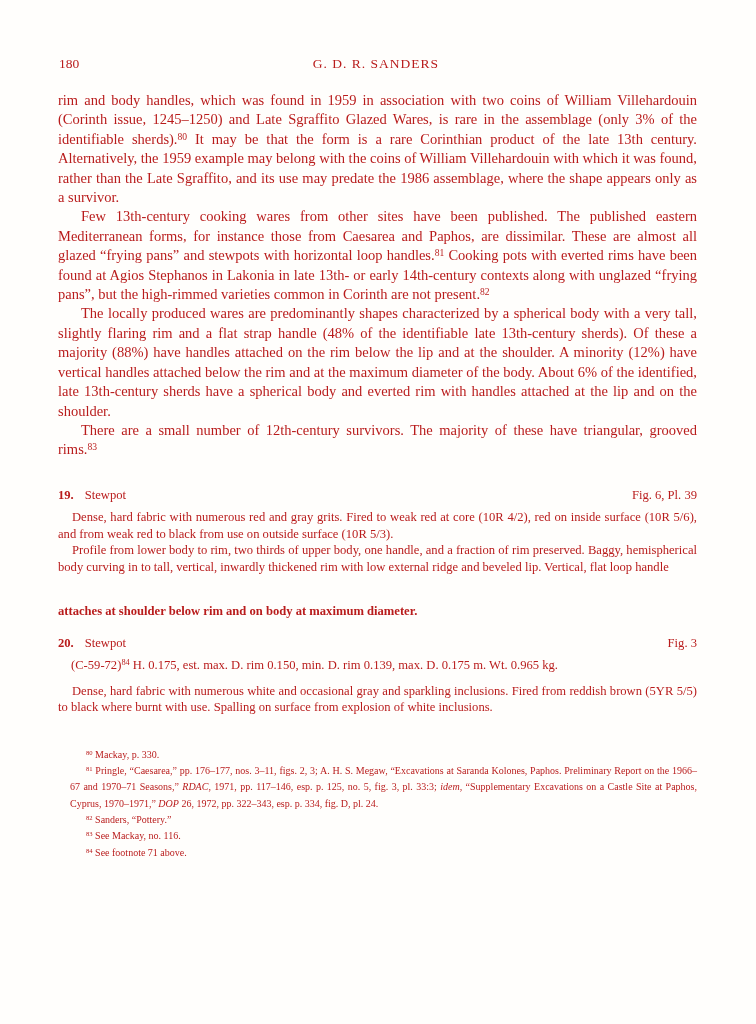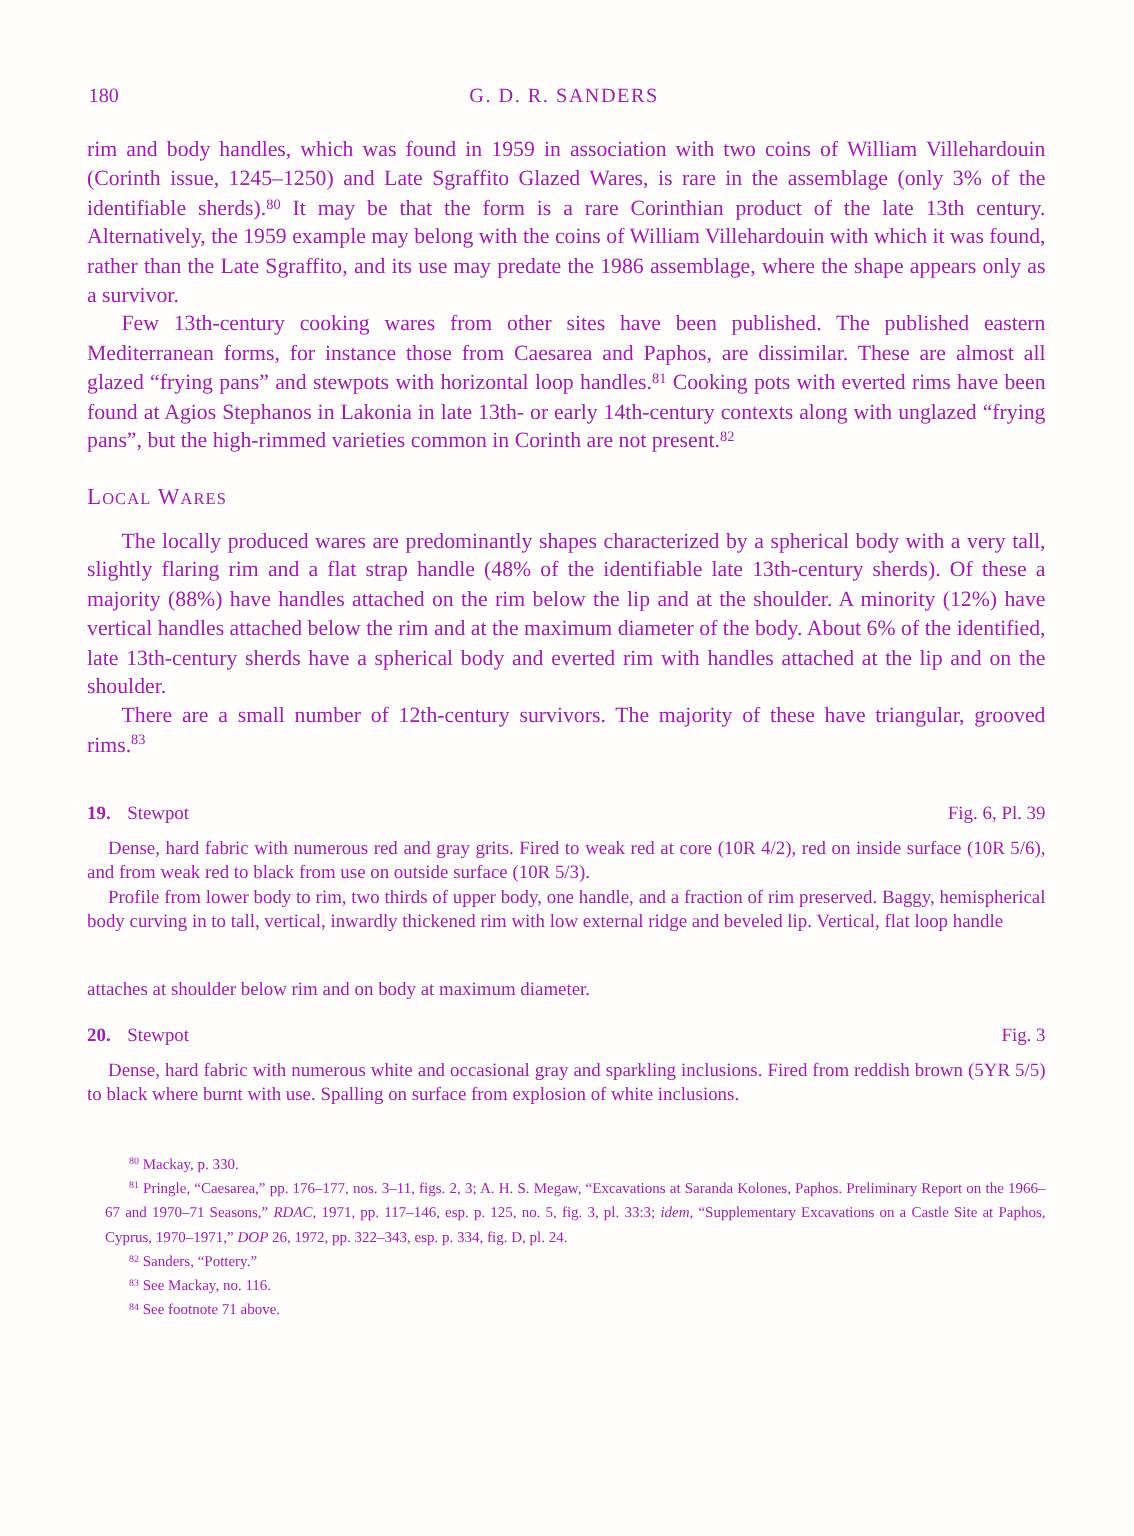--- a/index.html
+++ b/index.html
@@ -1,21 +1,21 @@
 <!DOCTYPE html>
 <html><head>
 <meta charset="utf-8">
 <style>
   html, body { margin: 0; padding: 0; background: #ffffff; }
   .page {
     width: 756px;
     height: 1024px;
     box-sizing: border-box;
     background: #fffefc;
-    color: #a21caf;
+    color: #b91c1c;
     font-family: "Liberation Serif", "DejaVu Serif", serif;
     padding: 56px 59px 0 58px;
     position: relative;
     overflow: hidden;
   }
   
   .page-header {
     position: relative;
     height: 18px;
     font-size: 13.5px;
@@ -62,21 +62,21 @@
   .catalog-col { flex: 1 1 0; min-width: 0; }
   .cat-head {
     display: flex;
     justify-content: space-between;
     align-items: baseline;
     margin-bottom: 6px;
   }
   .cat-num { font-weight: bold; margin-right: 11px; }
   .cat-id { margin: 0 0 9px 13px; }
   .cat-para { margin: 0; text-indent: 14px; }
-  .cat-para.no-indent { text-indent: 0; }
+  .cat-para.no-indent { text-indent: 0; font-weight: bold; }
   .entry-gap { margin-top: 15px; }
   
   .footnotes {
     margin-top: 31px;
     font-size: 10px;
     line-height: 16.3px;
     text-align: justify;
     margin-left: 12px;
   }
   .footnote { margin: 0; text-indent: 16px; }
@@ -88,21 +88,20 @@
 
   <header class="page-header">
     <span class="page-number">180</span>
     <span class="running-head">G. D. R. SANDERS</span>
   </header>
 
   <main class="body-text">
     <p><span>rim and body handles, which was found in 1959 in association with two coins of William Villehardouin (Corinth issue, 1245–1250) and Late Sgraffito Glazed Wares, is rare in the assemblage (only 3% of the identifiable sherds).</span><sup>80</sup><span> It may be that the form is a rare Corinthian product of the late 13th century. Alternatively, the 1959 example may belong with the coins of William Villehardouin with which it was found, rather than the Late Sgraffito, and its use may predate the 1986 assemblage, where the shape appears only as a survivor.</span></p>
     <p class="indent"><span>Few 13th-century cooking wares from other sites have been published. The published eastern Mediterranean forms, for instance those from Caesarea and Paphos, are dissimilar. These are almost all glazed “frying pans” and stewpots with horizontal loop handles.</span><sup>81</sup><span> Cooking pots with everted rims have been found at Agios Stephanos in Lakonia in late 13th- or early 14th-century contexts along with unglazed “frying pans”, but the high-rimmed varieties common in Corinth are not present.</span><sup>82</sup></p>
 
-    <h2 class="section-heading">Local Wares</h2>
 
     <p class="indent"><span>The locally produced wares are predominantly shapes characterized by a spherical body with a very tall, slightly flaring rim and a flat strap handle (48% of the identifiable late 13th-century sherds). Of these a majority (88%) have handles attached on the rim below the lip and at the shoulder. A minority (12%) have vertical handles attached below the rim and at the maximum diameter of the body. About 6% of the identified, late 13th-century sherds have a spherical body and everted rim with handles attached at the lip and on the shoulder.</span></p>
     <p class="indent"><span>There are a small number of 12th-century survivors. The majority of these have triangular, grooved rims.</span><sup>83</sup></p>
   </main>
 
   <section class="catalog">
 
     <div class="catalog-col">
       <div>
         <div class="cat-head">
@@ -118,20 +117,21 @@
 
     <div class="catalog-col">
       <p class="cat-para no-indent">attaches at shoulder below rim and on body at maximum diameter.</p>
       <div class="entry-gap">
         <div class="cat-head">
           <span>
             <span class="cat-num">20.</span><span class="cat-name">Stewpot</span>
           </span>
           <span class="cat-fig">Fig. 3</span>
         </div>
+        <p class="cat-id"><span>(C-59-72)</span><sup>84</sup><span> H. 0.175, est. max. D. rim 0.150, min. D. rim 0.139, max. D. 0.175 m. Wt. 0.965 kg.</span></p>
         <p class="cat-para">Dense, hard fabric with numerous white and occasional gray and sparkling inclusions. Fired from reddish brown (5YR 5/5) to black where burnt with use. Spalling on surface from explosion of white inclusions.</p>
       </div>
     </div>
 
   </section>
 
   <footer class="footnotes">
     <p class="footnote"><sup>80</sup><span> Mackay, p. 330.</span></p>
     <p class="footnote"><sup>81</sup><span> Pringle, “Caesarea,” pp. 176–177, nos. 3–11, figs. 2, 3; A. H. S. Megaw, “Excavations at Saranda Kolones, Paphos. Preliminary Report on the 1966–67 and 1970–71 Seasons,” </span><i>RDAC</i><span>, 1971, pp. 117–146, esp. p. 125, no. 5, fig. 3, pl. 33:3; </span><i>idem</i><span>, “Supplementary Excavations on a Castle Site at Paphos, Cyprus, 1970–1971,” </span><i>DOP</i><span> 26, 1972, pp. 322–343, esp. p. 334, fig. D, pl. 24.</span></p>
     <p class="footnote"><sup>82</sup><span> Sanders, “Pottery.”</span></p>

